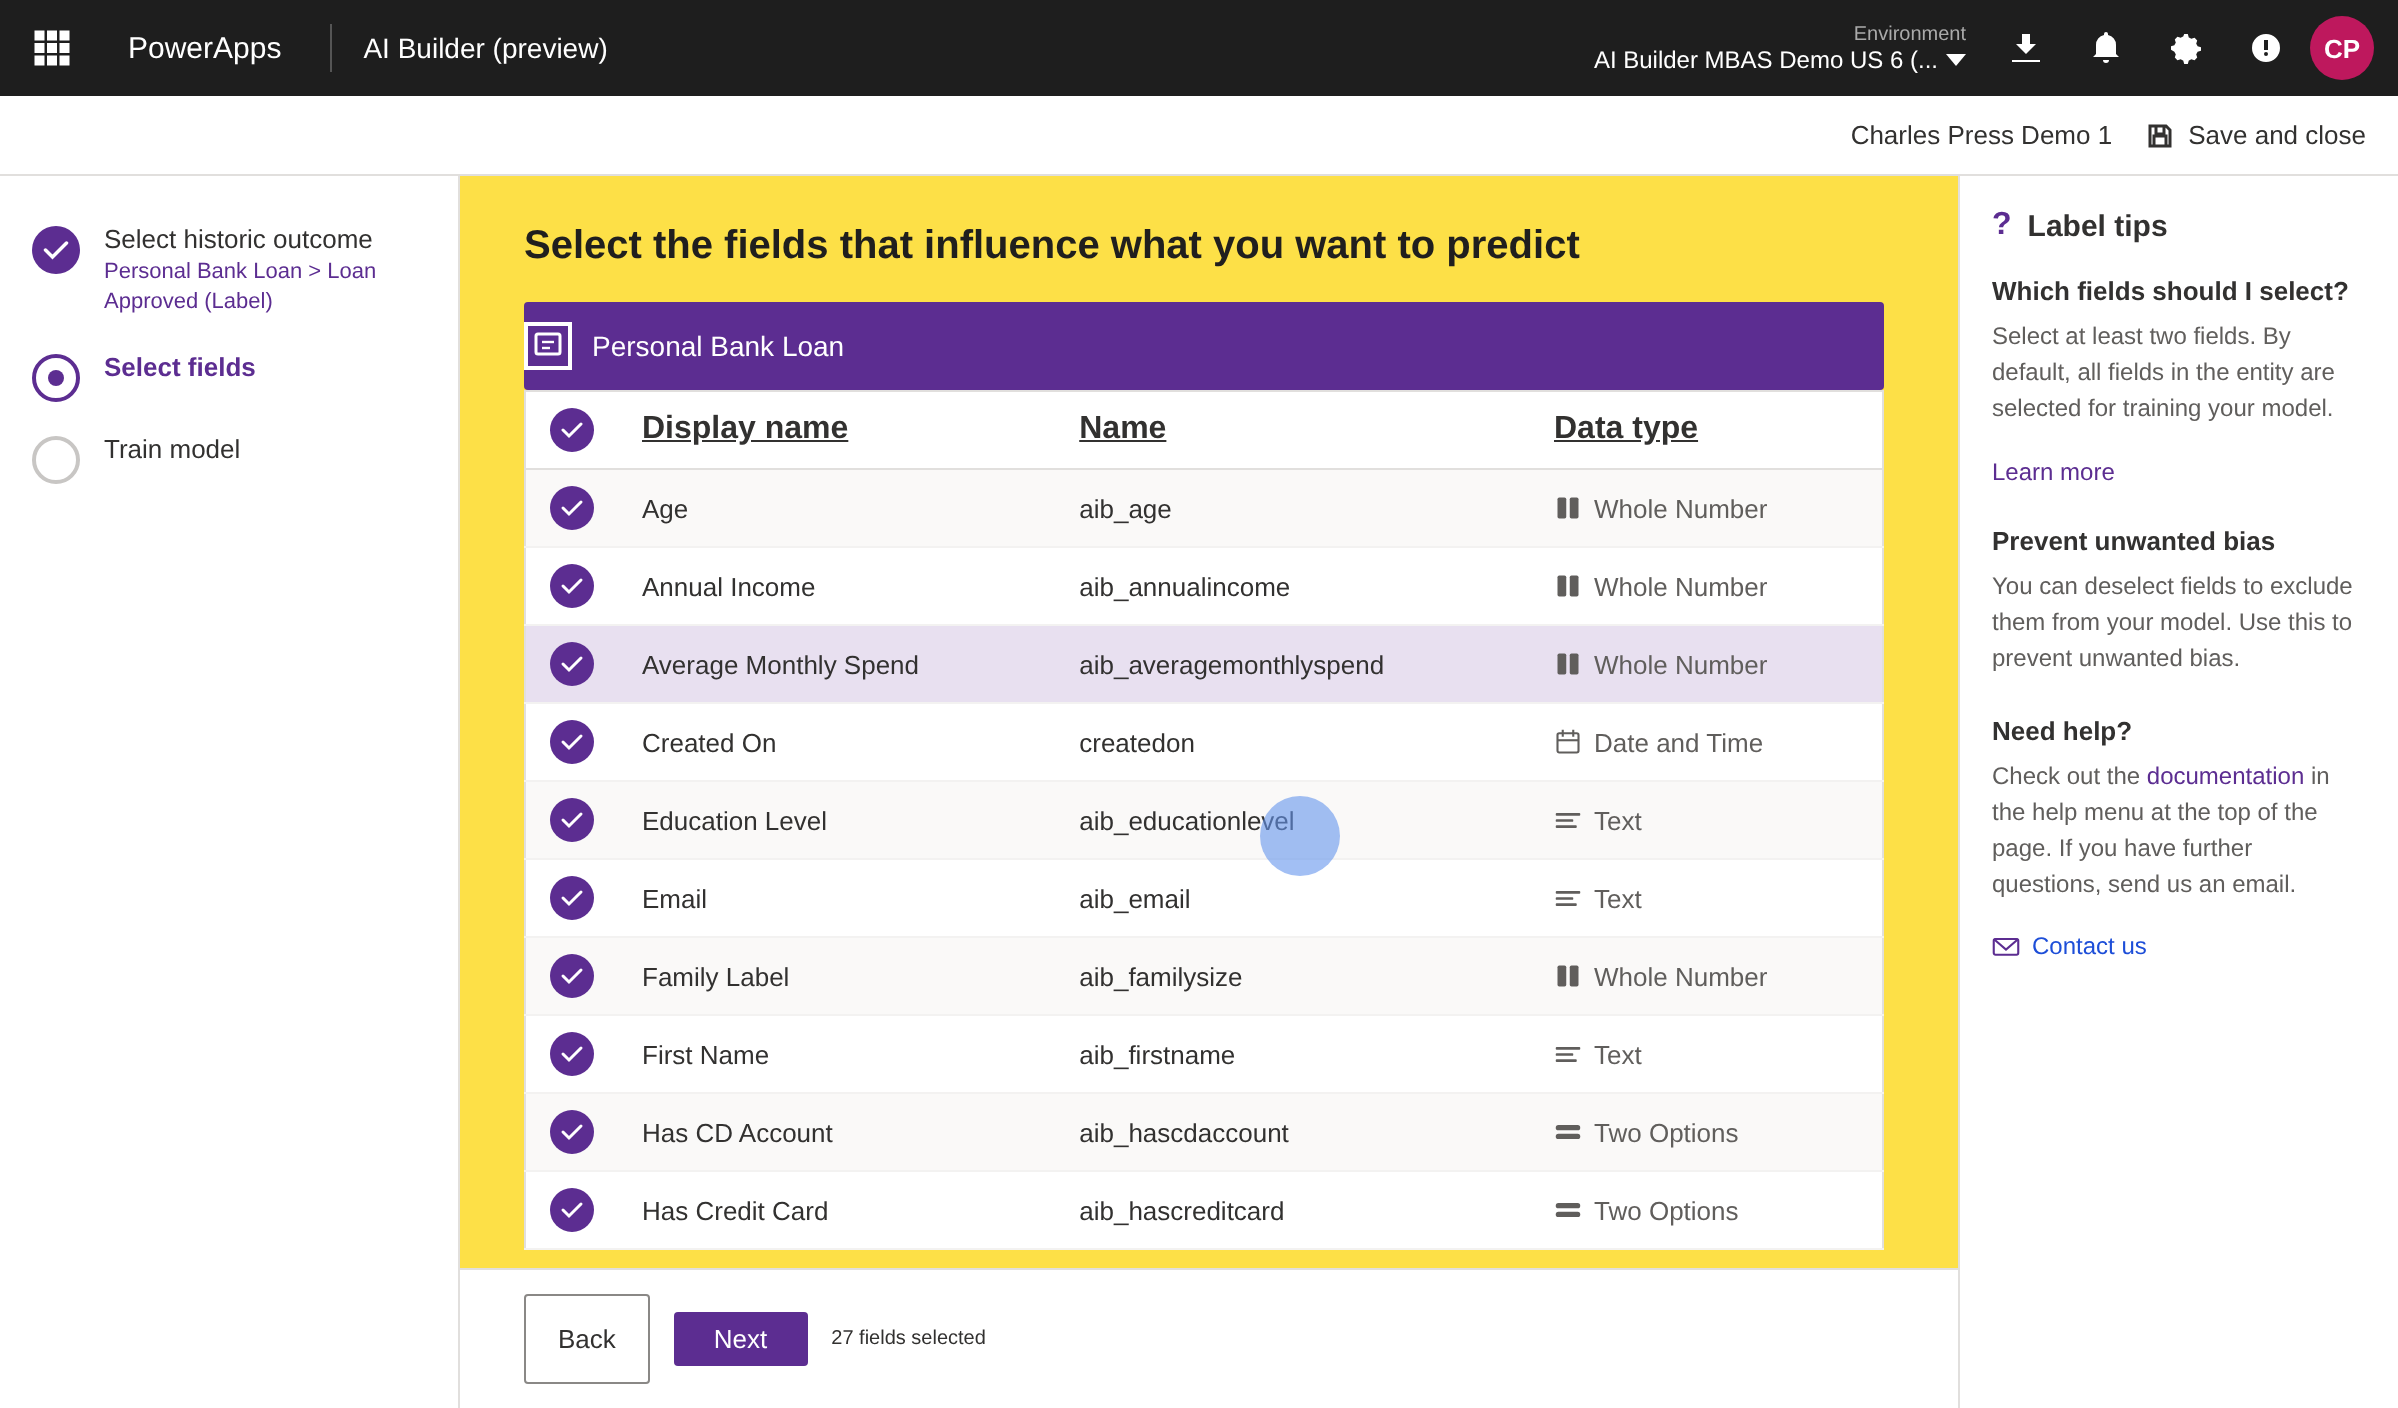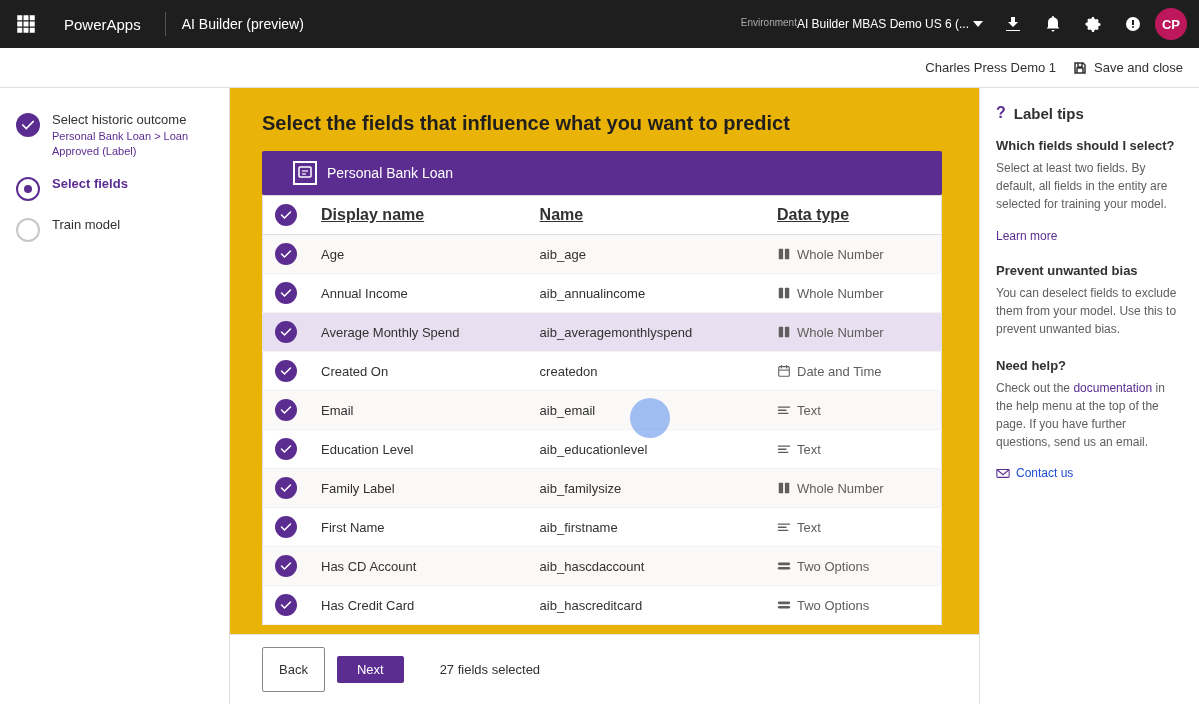--- a/index.html
+++ b/index.html
@@ -24,21 +24,21 @@
     .nav-powerapps {
       font-size: 15px; font-weight: 500; color: #fff; padding: 0 8px;
     }
     .nav-divider { width: 1px; height: 24px; background: #555; }
     .nav-aibuilder { font-size: 14px; color: #fff; }
     .nav-right {
       margin-left: auto;
       display: flex; align-items: center; gap: 4px;
     }
     .nav-env {
-      display: flex; margin-right: 8px;
+      display: flex; flex-direction: column; align-items: flex-end; margin-right: 8px;
     }
     .nav-env-label { font-size: 10px; color: #aaa; }
     .nav-env-name { font-size: 12px; color: #fff; display: flex; align-items: center; gap: 4px; }
     .nav-icon-btn {
       width: 36px; height: 36px; display: flex; align-items: center; justify-content: center;
       cursor: pointer; border-radius: 2px; color: #fff;
     }
     .nav-avatar {
       width: 32px; height: 32px; border-radius: 50%; background: #be185d;
       display: flex; align-items: center; justify-content: center;
@@ -93,37 +93,37 @@
     .step-circle svg { width: 14px; height: 14px; fill: #fff; }
     .step-dot { width: 8px; height: 8px; border-radius: 50%; background: #5c2d91; }
     .step-content { flex: 1; }
     .step-title { font-size: 13px; color: #323130; font-weight: 400; }
     .step-title.active-title { color: #5c2d91; font-weight: 600; }
     .step-subtitle { font-size: 11px; color: #5c2d91; margin-top: 2px; line-height: 1.4; }
 
     
     .content-area {
       flex: 1;
-      background: #eab308;
+      background: #fde047;
       display: flex;
       flex-direction: column;
       overflow: hidden;
     }
     .content-main {
       flex: 1;
       padding: 24px 32px;
       overflow-y: auto;
     }
     .page-title {
       font-size: 20px; color: #201f1e; font-weight: 600; margin-bottom: 16px;
     }
     .entity-header {
       display: flex; align-items: center; gap: 10px;
       background: #5c2d91; color: #fff;
-      padding: 10px 31px; border-radius: 2px;
+      padding: 10px 0; border-radius: 2px;
       margin-bottom: 0; width: 680px;
     }
     .entity-icon {
       width: 24px; height: 24px; border: 2px solid #fff;
       display: flex; align-items: center; justify-content: center;
     }
     .entity-icon svg { width: 14px; height: 14px; fill: #fff; }
     .entity-name { font-size: 14px; font-weight: 500; }
 
     
@@ -187,21 +187,21 @@
     .btn-back {
       padding: 14px 16px; font-size: 13px;
       background: #fff; border: 1px solid #8a8886; color: #323130;
       cursor: pointer; border-radius: 2px;
     }
     .btn-next {
       padding: 6px 20px; font-size: 13px;
       background: #5c2d91; border: none; color: #fff;
       cursor: pointer; border-radius: 2px; font-weight: 500;
     }
-    .fields-count { font-size: 13px; color: #323130; margin-left: 24px; }
+    .fields-count { font-size: 10px; color: #323130; }
 
     
     .right-panel {
       width: 220px;
       background: #fff;
       border-left: 1px solid #e1dfdd;
       padding: 16px;
       overflow-y: auto;
     }
     .panel-title {
@@ -441,43 +441,43 @@
     </td>
   </tr>
             <tr>
     <td>
       <div class="check-circle">
         <svg viewBox="0 0 12 12">
                     <path d="M1.5 6l3 3 6-6" stroke="#fff" stroke-width="1.5" fill="none" stroke-linecap="round"></path>
                   </svg>
       </div>
     </td>
-    <td>Email</td>
-    <td>aib_email</td>
+    <td>Education Level</td>
+    <td>aib_educationlevel</td>
     <td>
       <div class="data-type-icon">
         <svg viewBox="0 0 16 16" width="14" height="14" fill="#605e5c">
                     <rect x="1" y="4" width="14" height="1.5" rx="0.5"></rect>
                     <rect x="1" y="7.5" width="10" height="1.5" rx="0.5"></rect>
                     <rect x="1" y="11" width="12" height="1.5" rx="0.5"></rect>
                   </svg>
         <span>Text</span>
       </div>
     </td>
   </tr>
             <tr>
     <td>
       <div class="check-circle">
         <svg viewBox="0 0 12 12">
                     <path d="M1.5 6l3 3 6-6" stroke="#fff" stroke-width="1.5" fill="none" stroke-linecap="round"></path>
                   </svg>
       </div>
     </td>
-    <td>Education Level</td>
-    <td>aib_educationlevel</td>
+    <td>Email</td>
+    <td>aib_email</td>
     <td>
       <div class="data-type-icon">
         <svg viewBox="0 0 16 16" width="14" height="14" fill="#605e5c">
                     <rect x="1" y="4" width="14" height="1.5" rx="0.5"></rect>
                     <rect x="1" y="7.5" width="10" height="1.5" rx="0.5"></rect>
                     <rect x="1" y="11" width="12" height="1.5" rx="0.5"></rect>
                   </svg>
         <span>Text</span>
       </div>
     </td>

